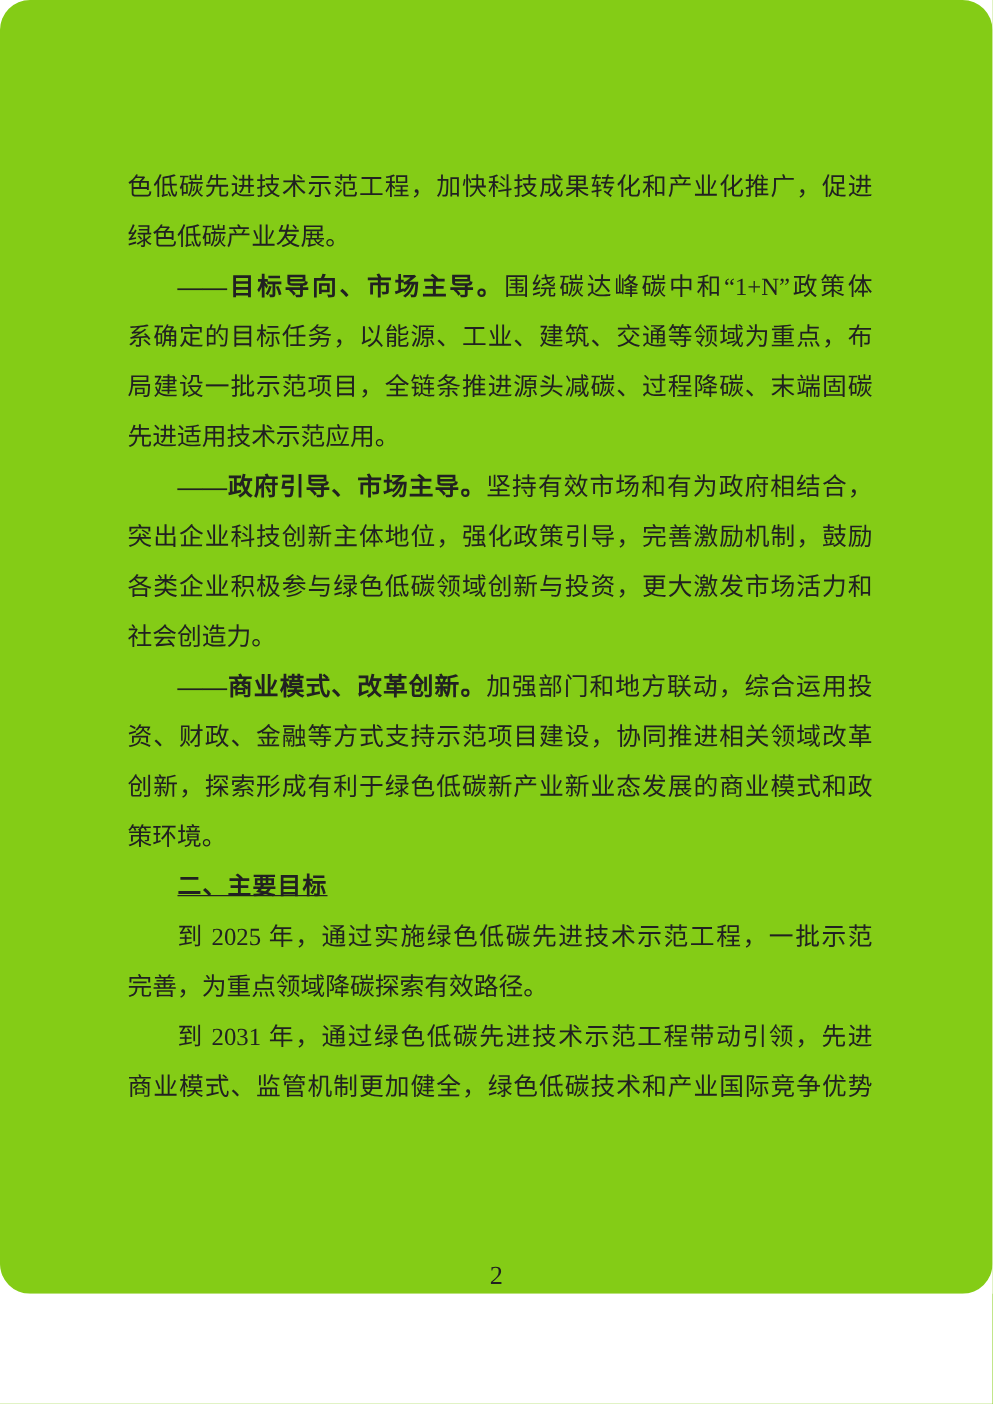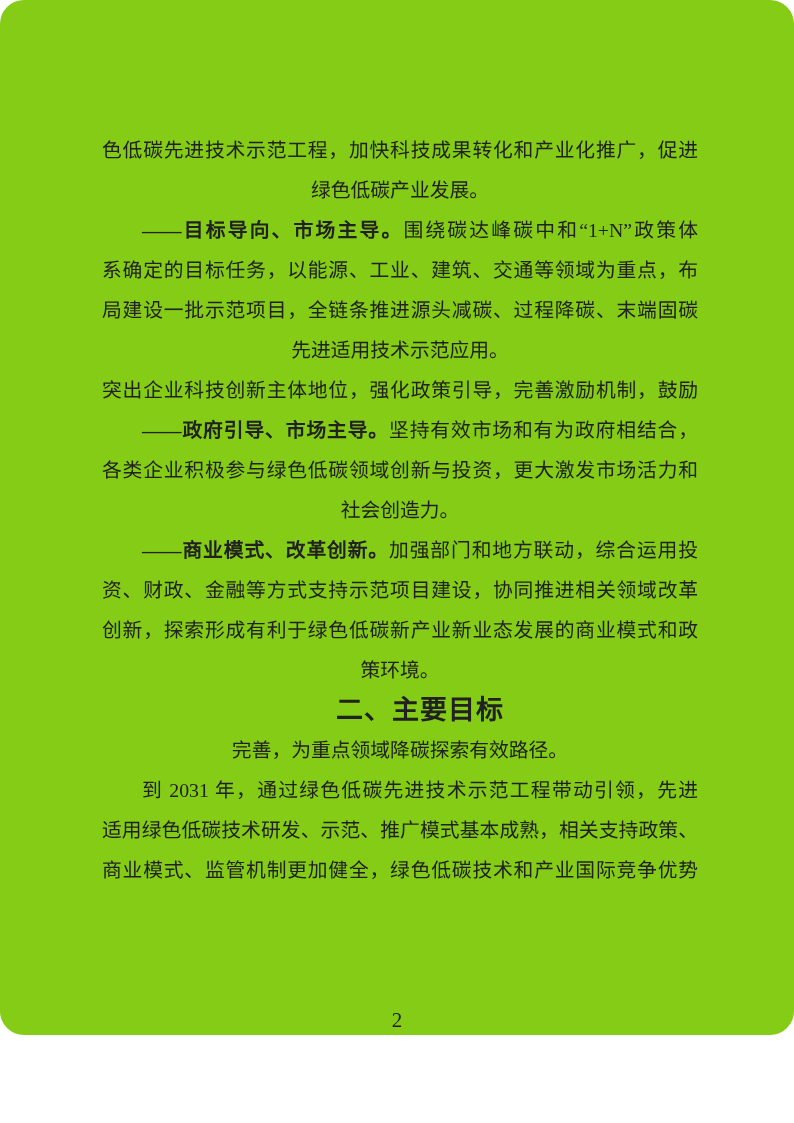--- a/index.html
+++ b/index.html
@@ -20,41 +20,42 @@
   .doc-body {
     position: absolute;
     left: 102px;
     top: 130px;
     width: 596px;
   }
   .line {
     height: 40px;
     line-height: 40px;
     font-size: 19.8px;
-    text-align: center;
+    text-align: left;
     white-space: nowrap;
     overflow: visible;
   }
   .line.fill {
     white-space: normal;
     text-align: justify;
     text-align-last: justify;
     text-justify: inter-character;
   }
   .line.indent {
     padding-left: 40px;
   }
   .lead-bold {
     font-weight: bold;
   }
   .line.heading {
     font-family: "Liberation Sans", sans-serif;
     font-weight: bold;
-    font-size: 27px;
+    font-size: 19px;
     letter-spacing: 1px;
+    text-decoration: underline;
   }
   .page-number {
     position: absolute;
     left: 0;
     right: 0;
     top: 1005px;
     height: 30px;
     line-height: 30px;
     text-align: center;
     font-size: 21px;
@@ -66,28 +67,28 @@
 <body>
 
 <div class="page">
   <div class="doc-body">
       <div class="line fill"><span>色低碳先进技术示范工程，加快科技成果转化和产业化推广，促进</span></div>
       <div class="line"><span>绿色低碳产业发展。</span></div>
       <div class="line fill indent"><span class="lead-bold">——目标导向、市场主导。</span><span>围绕碳达峰碳中和“1+N”政策体</span></div>
       <div class="line fill"><span>系确定的目标任务，以能源、工业、建筑、交通等领域为重点，布</span></div>
       <div class="line fill"><span>局建设一批示范项目，全链条推进源头减碳、过程降碳、末端固碳</span></div>
       <div class="line"><span>先进适用技术示范应用。</span></div>
+      <div class="line fill indent"><span class="lead-bold">——政府引导、市场主导。</span><span>坚持有效市场和有为政府相结合，</span></div>
       <div class="line fill"><span>突出企业科技创新主体地位，强化政策引导，完善激励机制，鼓励</span></div>
-      <div class="line fill indent"><span class="lead-bold">——政府引导、市场主导。</span><span>坚持有效市场和有为政府相结合，</span></div>
       <div class="line fill"><span>各类企业积极参与绿色低碳领域创新与投资，更大激发市场活力和</span></div>
       <div class="line"><span>社会创造力。</span></div>
       <div class="line fill indent"><span class="lead-bold">——商业模式、改革创新。</span><span>加强部门和地方联动，综合运用投</span></div>
       <div class="line fill"><span>资、财政、金融等方式支持示范项目建设，协同推进相关领域改革</span></div>
       <div class="line fill"><span>创新，探索形成有利于绿色低碳新产业新业态发展的商业模式和政</span></div>
       <div class="line"><span>策环境。</span></div>
       <div class="line indent heading"><span>二、主要目标</span></div>
+      <div class="line fill indent"><span>到 2025 年，通过实施绿色低碳先进技术示范工程，一批示范</span></div>
       <div class="line"><span>完善，为重点领域降碳探索有效路径。</span></div>
       <div class="line fill indent"><span>到 2031 年，通过绿色低碳先进技术示范工程带动引领，先进</span></div>
-      <div class="line fill"><span>适用绿色低碳技术研发、示范、推广模式基本成熟，相关支持政策、</span></div>
       <div class="line fill"><span>商业模式、监管机制更加健全，绿色低碳技术和产业国际竞争优势</span></div>
     </div>
   <div class="page-number">2</div>
 </div>
 
 </body></html>

